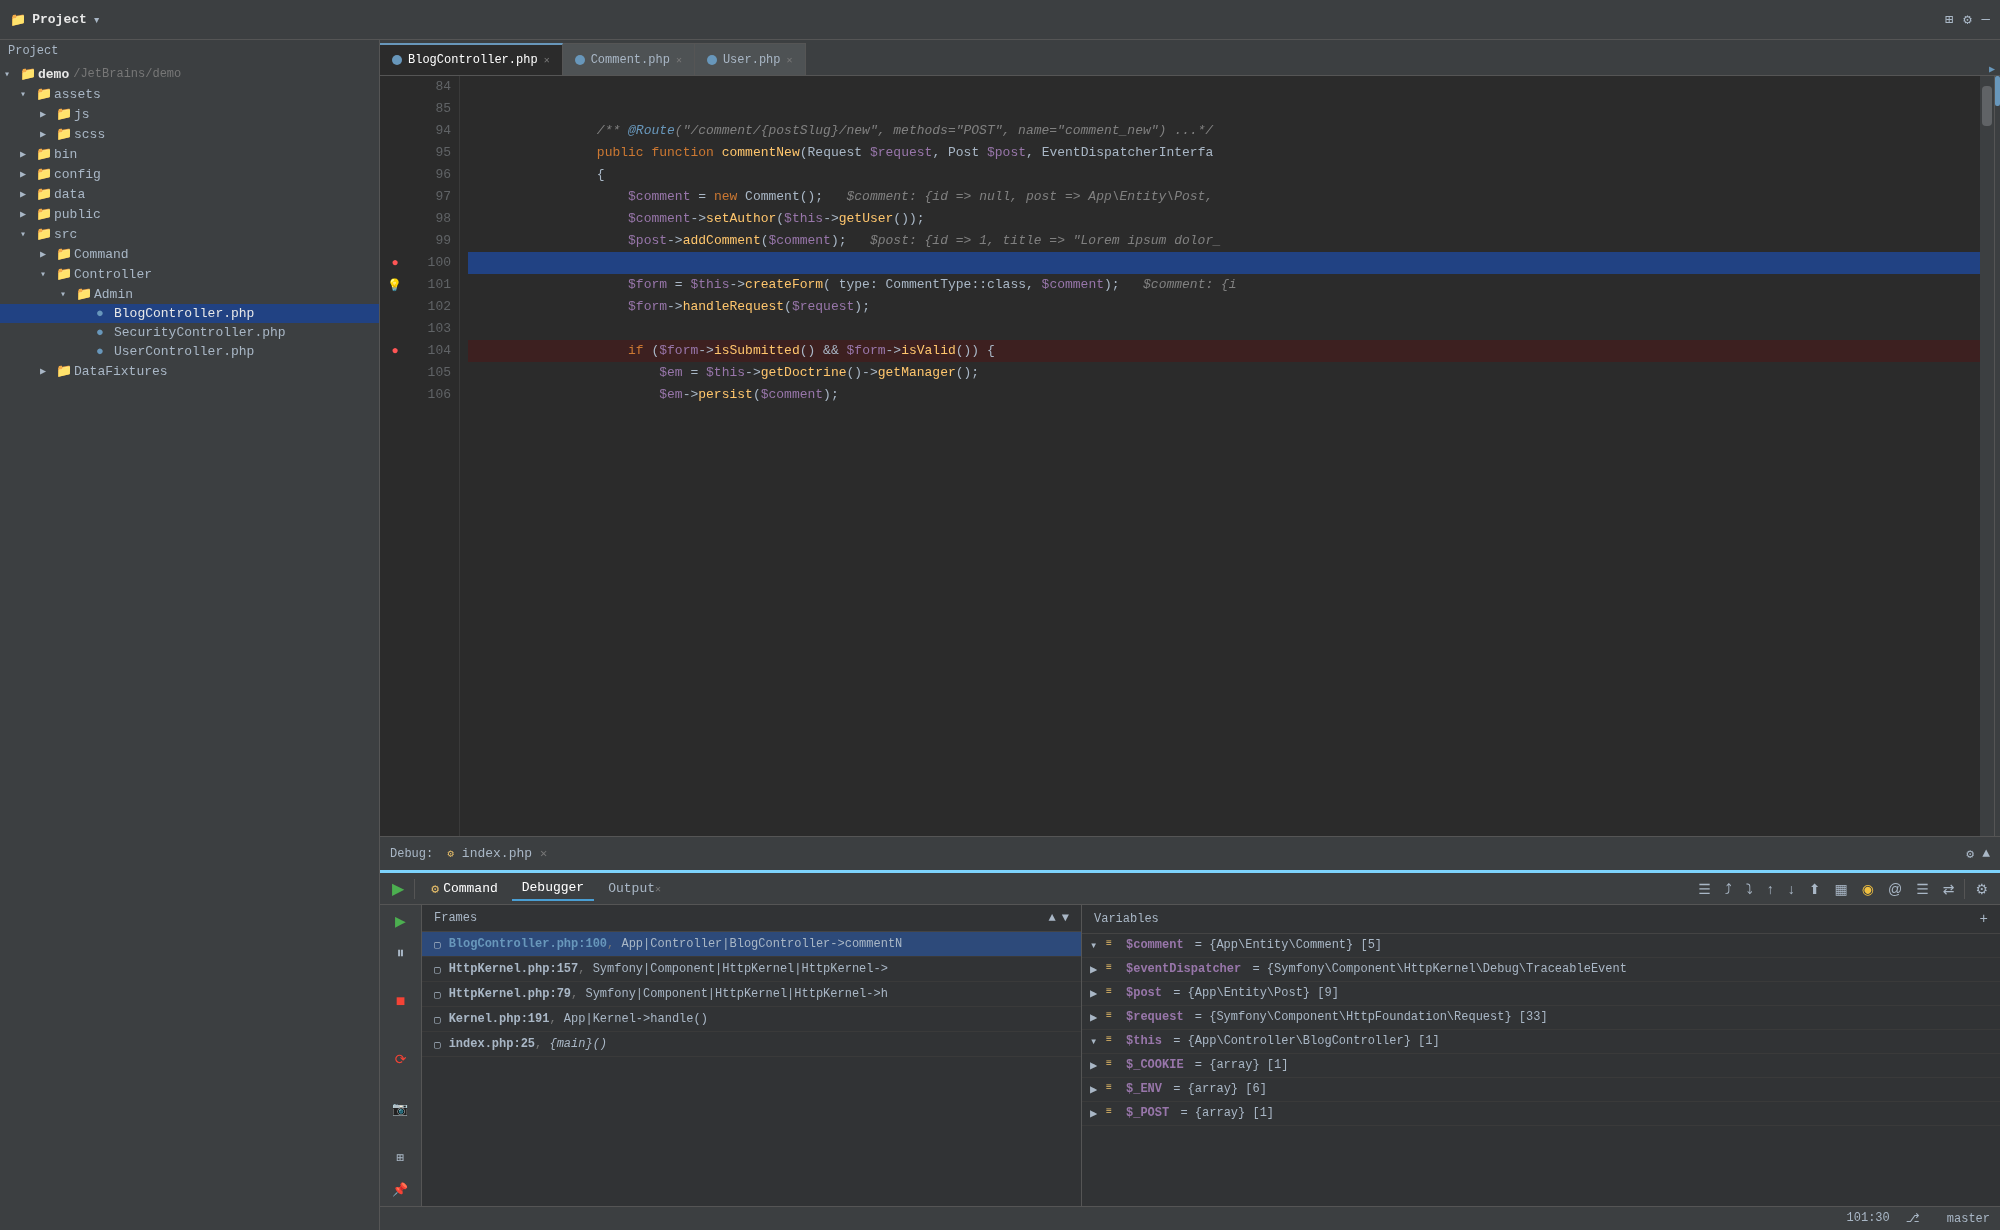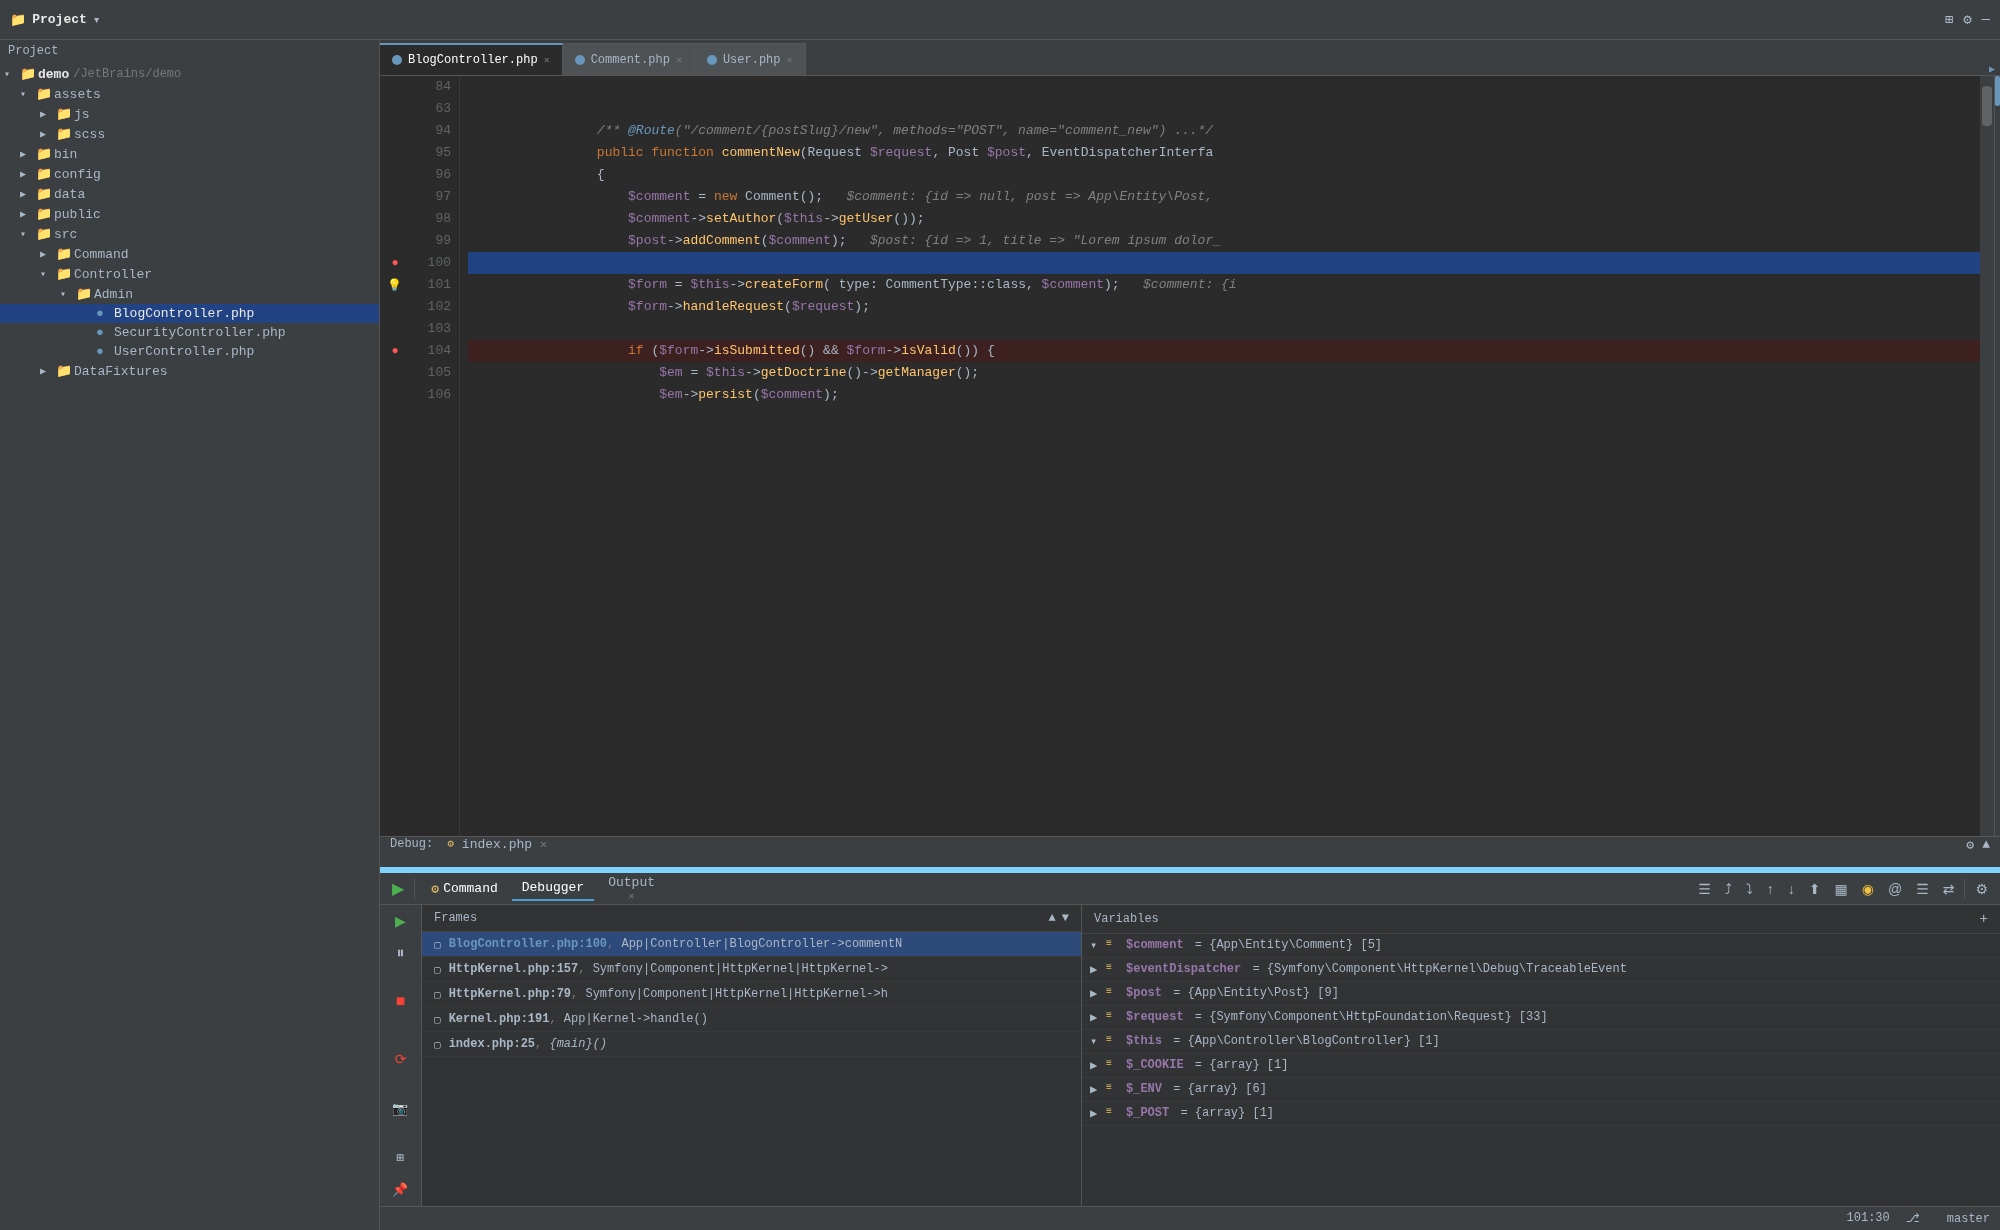--- a/index.html
+++ b/index.html
@@ -49,21 +49,21 @@
     .lightbulb { color: #f0c040; font-size: 12px; }
 
     
     .kw { color: #cc7832; } 
     .fn { color: #ffc66d; } 
     .var { color: #9876aa; } 
     .cmt { color: #808080; font-style: italic; }
     .white { color: #a9b7c6; }
 
     
-    .debug-header { display: flex; background: #3c3f41; border-bottom: 6px solid #7dd3fc; height: 36px; padding: 0 10px; gap: 4px; flex-shrink: 0; }
+    .debug-header { display: flex; align-items: center; background: #3c3f41; border-bottom: 3px solid #7dd3fc; height: 36px; padding: 0 10px; gap: 4px; flex-shrink: 0; }
     .debug-tab { padding: 4px 10px; cursor: pointer; font-size: 13px; color: #a9b7c6; }
     .debug-tab.active { border-bottom: 2px solid #4a9fd4; color: #ffffff; }
     .debug-toolbar { display: flex; align-items: center; background: #3c3f41; padding: 2px 8px; gap: 4px; border-bottom: 1px solid #555; height: 32px; flex-shrink: 0; }
     .debug-btn { background: none; border: none; color: #a9b7c6; cursor: pointer; padding: 2px 4px; font-size: 14px; }
     .debug-content { display: flex; flex: 1; overflow: hidden; }
     .frames-panel { width: 660px; border-right: 1px solid #555; display: flex; flex-direction: column; flex-shrink: 0; overflow: hidden; }
     .frames-header { padding: 6px 12px; font-size: 12px; color: #a9b7c6; background: #313335; border-bottom: 1px solid #444; display: flex; align-items: center; justify-content: space-between; }
     .frame-item { display: flex; align-items: center; padding: 5px 12px; cursor: pointer; font-size: 12px; gap: 8px; border-bottom: 1px solid #3a3a3a; }
     .frame-item.active { background: #2d4a7a; }
     .frame-text { color: #a9b7c6; }
@@ -270,21 +270,21 @@
           <div class="gutter-line"></div>
           <div class="gutter-line">
               <span class="breakpoint">●</span>
             </div>
           <div class="gutter-line"></div>
           <div class="gutter-line"></div>
         </div>
 
         <div class="line-numbers">
           <div style="height:22px;">84</div>
-          <div style="height:22px;">63</div>
+          <div style="height:22px;">85</div>
           <div style="height:22px;">94</div>
           <div style="height:22px;">95</div>
           <div style="height:22px;">96</div>
           <div style="height:22px;">97</div>
           <div style="height:22px;">98</div>
           <div style="height:22px;">99</div>
           <div style="height:22px;">100</div>
           <div style="height:22px;">101</div>
           <div style="height:22px;">102</div>
           <div style="height:22px;">103</div>
@@ -378,21 +378,21 @@
           <button class="debug-btn" style="color:#4caf50; font-size:16px;">▶</button>
           <div style="width:1px; height:20px; background:#555; margin:0 2px;"></div>
 
           <span class="debug-tab active" style="border-bottom:none; font-size:13px; display:flex; align-items:center; gap:4px;">
             <span style="color:#e8bf6a;">⚙</span>
             <span>Command</span>
           </span>
           <span class="debug-tab" style="border-bottom:2px solid #4a9fd4; color:#fff; font-size:13px;">
             <span>Debugger</span>
           </span>
-          <span class="debug-tab" style="font-size:13px; display:flex; align-items:center; flex-direction:column;">
+          <span class="debug-tab" style="font-size:13px; display:flex; align-items:center; ">
             <span>Output</span>
             <span style="color:#777; font-size:10px;">✕</span>
           </span>
           <div style="margin-left:auto; display:flex; gap:6px; align-items:center;">
 
             <button class="debug-btn">☰</button>
             <button class="debug-btn">⤴</button>
             <button class="debug-btn">⤵</button>
             <button class="debug-btn">↑</button>
             <button class="debug-btn">↓</button>

